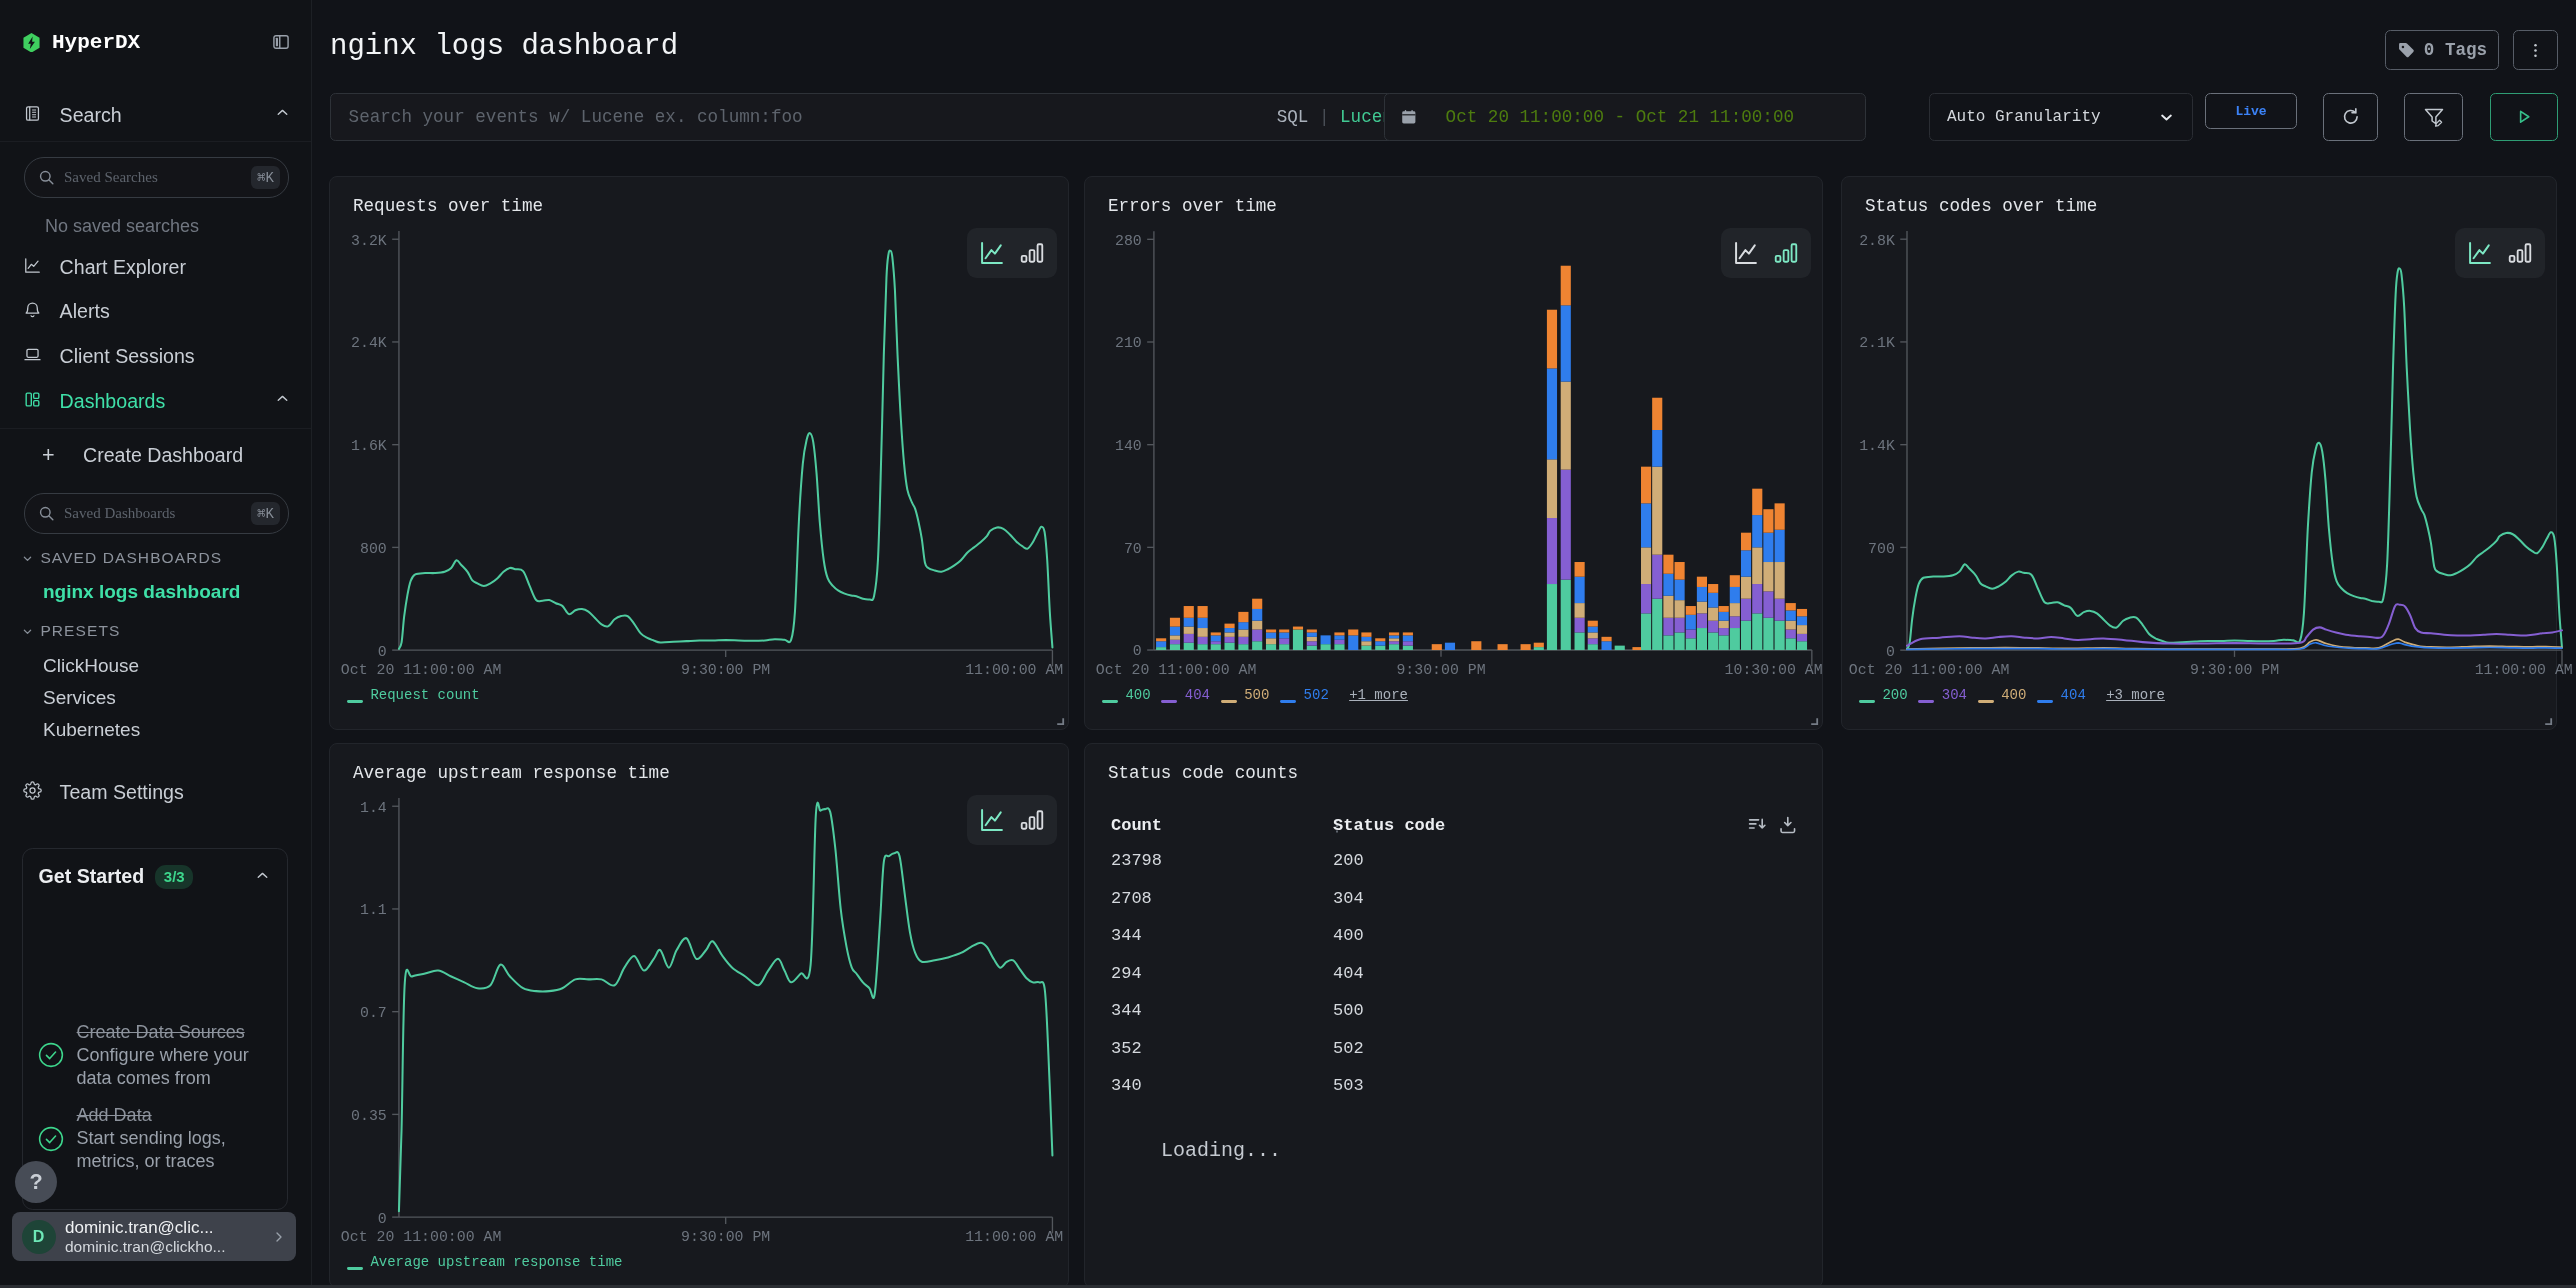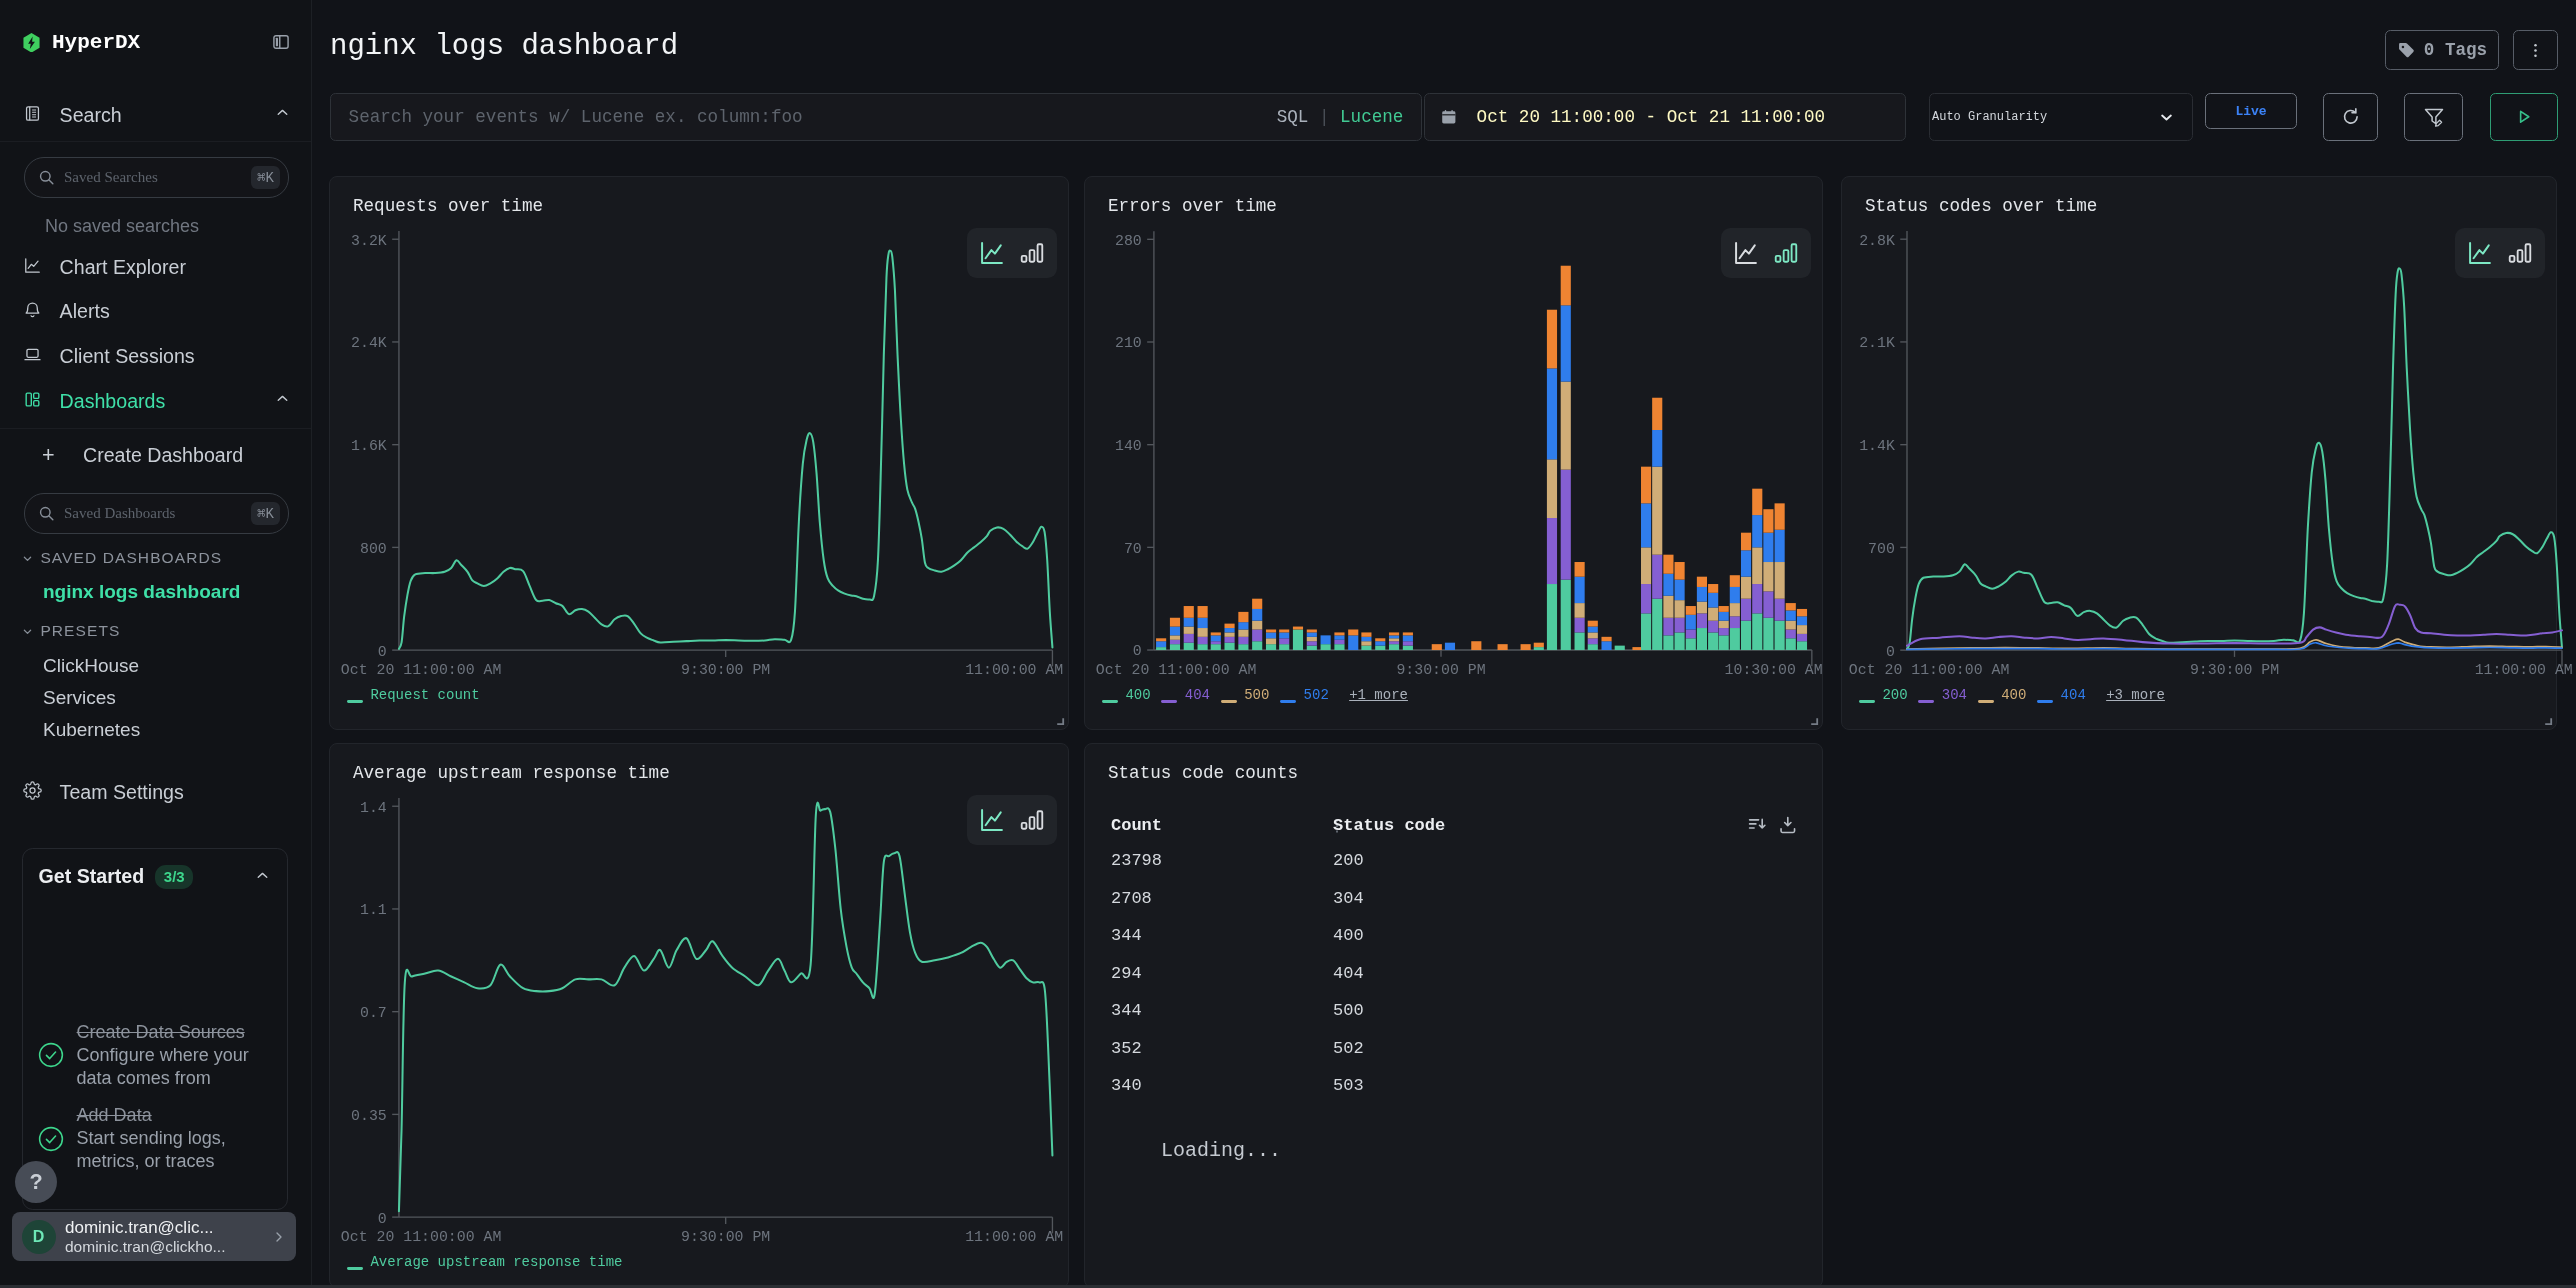--- a/index.html
+++ b/index.html
@@ -35,22 +35,22 @@
 .ucol{flex:1;min-width:0}
 .u1{font-size:17px;font-weight:400;color:#f0f2f4;white-space:nowrap}
 .u2{font-size:15.5px;color:#d5d9de;white-space:nowrap}
 .title{position:absolute;left:330px;top:30px;font-family:"Liberation Mono", monospace;font-size:29px;font-weight:500;color:#f2f4f6}
 .btn{position:absolute;border:1.4px solid #6a707a;border-radius:5.4px;display:flex;align-items:center;justify-content:center;font-family:"Liberation Mono", monospace;color:#b9bfc8}
 .tags-btn{left:2385px;top:30px;width:114px;height:40px;gap:8px;font-size:17.6px;font-weight:700;color:#9aa1ab;border-color:#575d67}
 .dots-btn{left:2513px;top:30px;width:45px;height:40px;border-color:#575d67}
 .searchbox{position:absolute;left:330px;top:93px;width:1092px;height:48px;background:#17181d;border:1.4px solid #2e3238;border-radius:5.4px;display:flex;align-items:center;padding:0 17.6px;font-family:"Liberation Mono", monospace;font-size:17.6px}
 .ph{color:#5d636c;flex:1}
 .sqlluc{font-size:17.6px}
-.datebox{position:absolute;left:1424px;top:93px;width:482px;height:48px;background:#17181d;border:1.4px solid #2e3238;border-radius:5.4px;display:flex;align-items:center;padding:0 15px;gap:19px;font-family:"Liberation Mono", monospace;font-size:17.6px;color:#fef9c3;white-space:nowrap}
-.agbox{position:absolute;left:1929px;top:93px;width:264px;height:48px;border:1.4px solid #2a2d33;border-radius:5.4px;display:flex;align-items:center;padding:0 16px 0 2px;font-family:"Liberation Mono", monospace;font-size:12px;color:#d3d7dc;justify-content:space-between}
+.datebox{position:absolute;left:1384px;top:93px;width:482px;height:48px;background:#17181d;border:1.4px solid #2e3238;border-radius:5.4px;display:flex;align-items:center;padding:0 15px;gap:28px;font-family:"Liberation Mono", monospace;font-size:17.6px;color:#4d7c0f;white-space:nowrap}
+.agbox{position:absolute;left:1929px;top:93px;width:264px;height:48px;border:1.4px solid #2a2d33;border-radius:5.4px;display:flex;align-items:center;padding:0 16px 0 17px;font-family:"Liberation Mono", monospace;font-size:16px;color:#d3d7dc;justify-content:space-between}
 .live-btn{left:2205px;top:93px;width:92px;height:36px;font-size:13px;font-weight:700;color:#3b82f6}
 .sq-btn{top:93px;height:48px}
 .play-btn{left:2490px;top:93px;width:68px;height:48px;border-color:#2f9d74}
 .panel{position:absolute;background:#17191e;border:0.7px solid #22252b;border-radius:8px}
 .ptitle{position:absolute;left:23px;top:19px;font-family:"Liberation Mono", monospace;font-size:17.6px;color:#e3e6ea;z-index:3}
 .chartwrap{position:absolute;left:0;top:0;z-index:1}
 .ctools{position:absolute;right:11.5px;top:51px;width:90px;height:50px;background:#212429;border-radius:9.5px;display:flex;align-items:center;justify-content:center;gap:12px;z-index:4}
 .corner{position:absolute;right:3.4px;bottom:3.4px}
 .plegend{position:absolute;left:17px;top:510px;z-index:2}
 .legend{display:flex;align-items:center;gap:10.8px;font-family:"Liberation Mono", monospace;font-size:14px}

